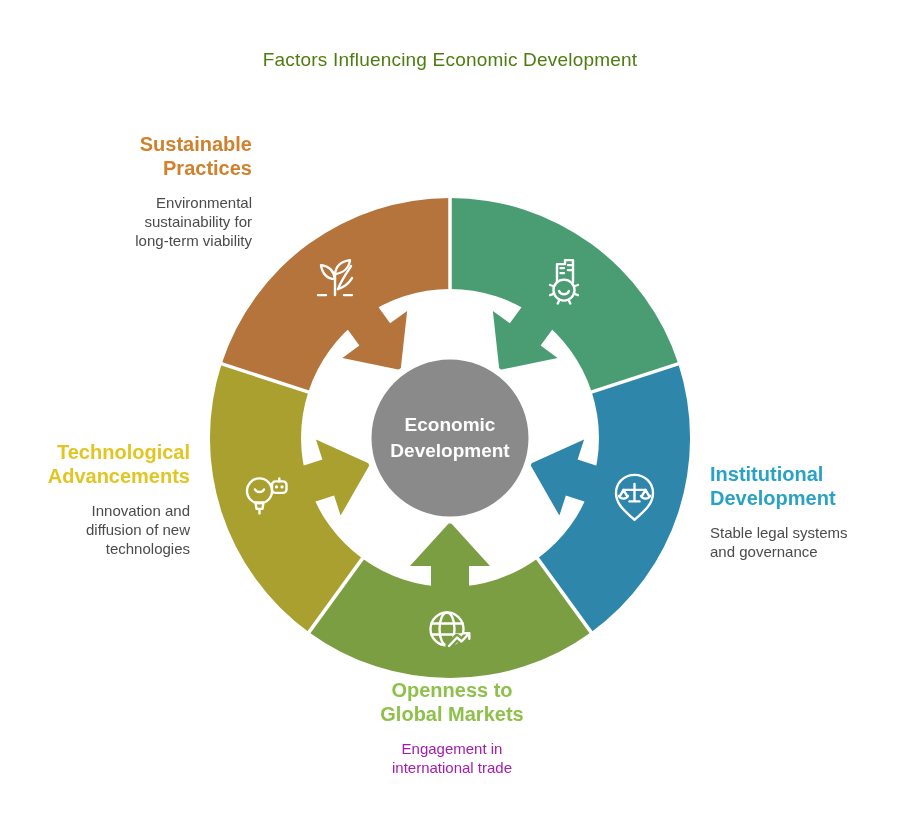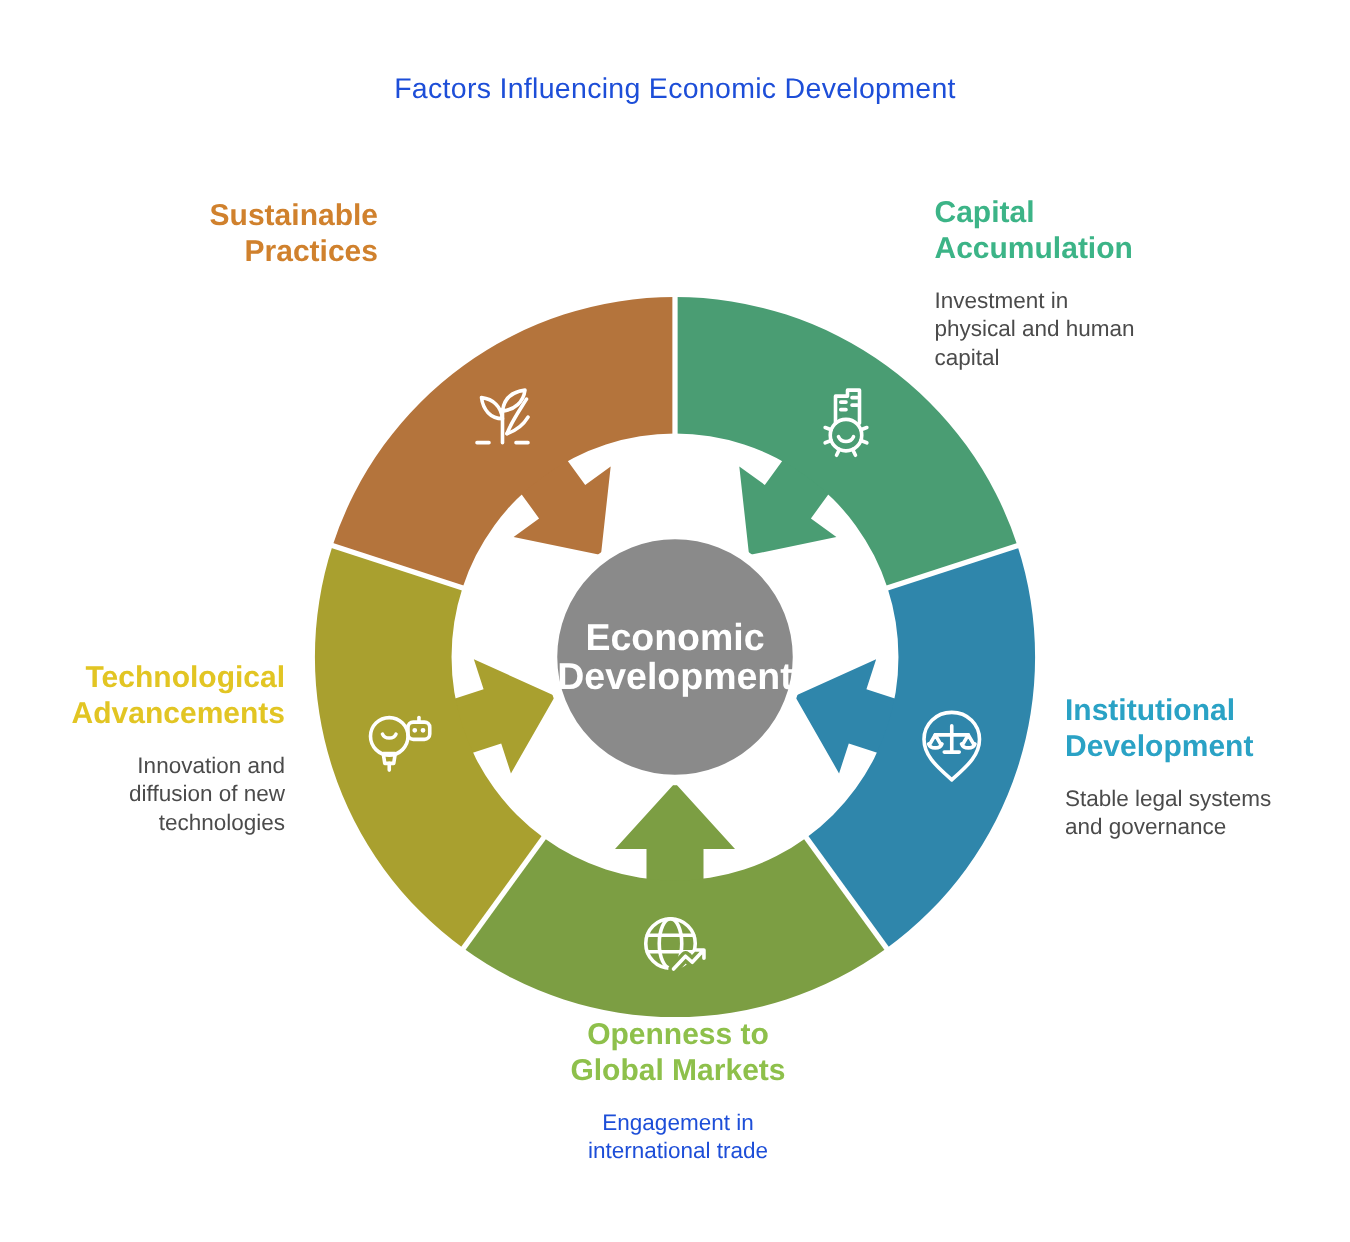--- a/index.html
+++ b/index.html
@@ -10,21 +10,21 @@
               font-size:19px;letter-spacing:.2px;}
   .label-block{position:absolute;}
   .seg-title{font-weight:bold;font-size:20px;line-height:24px;white-space:pre-line;}
   .seg-desc{font-size:15px;line-height:19px;margin-top:13px;white-space:pre-line;}
   .lb0{right:648px;top:132px;width:210px;text-align:right;}
   .lb1{left:623px;top:130px;width:210px;text-align:left;}
   .lb2{left:710px;top:450px;width:186px;text-align:left;margin-top:12px;}
   .lb3{left:327px;top:678px;width:250px;text-align:center;}
   .lb4{right:710px;top:440px;width:200px;text-align:right;}
   .center-label{position:absolute;left:350px;top:412px;width:200px;text-align:center;
-                font-weight:bold;font-size:25px;line-height:26px;white-space:pre-line;}
+                font-weight:bold;font-size:19px;line-height:26px;white-space:pre-line;}
 </style>
 </head>
 <body>
 
 <div class="canvas">
 
   <svg id="diagram-svg" width="900" height="828" viewBox="0 0 900 828">
     <defs>
       <symbol id="sprout-hand-icon" viewBox="0 0 60 60">
         <g fill="none" stroke="#fff" stroke-width="2.4" stroke-linecap="round" stroke-linejoin="round">
@@ -90,46 +90,42 @@
       <line x1="535.8" y1="556.1" x2="592.8" y2="634.6" stroke="#ffffff" stroke-width="3.5"></line>
       <line x1="364.2" y1="556.1" x2="307.2" y2="634.6" stroke="#ffffff" stroke-width="3.5"></line>
       <circle cx="450" cy="438" r="82" fill="#8a8a8a" stroke="#ffffff" stroke-width="7"></circle>
       <use href="#sprout-hand-icon" x="306.0" y="251.1" width="60" height="60" style="color: rgb(180, 116, 60);"></use>
       <use href="#factory-gear-icon" x="534.0" y="251.1" width="60" height="60" style="color: rgb(74, 157, 115);"></use>
       <use href="#scales-pin-icon" x="604.5" y="467.9" width="60" height="60" style="color: rgb(47, 134, 171);"></use>
       <use href="#globe-growth-icon" x="420.0" y="602.0" width="60" height="60" style="color: rgb(124, 158, 67);"></use>
       <use href="#bulb-bot-icon" x="235.5" y="467.9" width="60" height="60" style="color: rgb(169, 160, 47);"></use>
     </svg>
 
-  <div class="page-title" style="color: #1d4ed8;">Factors Influencing Economic Development</div>
+  <div class="page-title" style="color: #4d7c0f;">Factors Influencing Economic Development</div>
 
   <div class="label-block lb0">
     <div class="seg-title" style="color: rgb(208, 129, 45);">Sustainable
 Practices</div>
+    <div class="seg-desc" style="color: rgb(75, 75, 75);">Environmental
+sustainability for
+long-term viability</div>
   </div>
 
-  <div class="label-block lb1">
-    <div class="seg-title" style="color: rgb(60, 180, 135);">Capital
-Accumulation</div>
-    <div class="seg-desc" style="color: rgb(75, 75, 75);">Investment in
-physical and human
-capital</div>
-  </div>
 
   <div class="label-block lb2">
     <div class="seg-title" style="color: rgb(42, 162, 197);">Institutional
 Development</div>
     <div class="seg-desc" style="color: rgb(75, 75, 75);">Stable legal systems
 and governance</div>
   </div>
 
   <div class="label-block lb3">
     <div class="seg-title" style="color: rgb(142, 192, 75);">Openness to
 Global Markets</div>
-    <div class="seg-desc" style="color: #1d4ed8;">Engagement in
+    <div class="seg-desc" style="color: #a21caf;">Engagement in
 international trade</div>
   </div>
 
   <div class="label-block lb4">
     <div class="seg-title" style="color: rgb(226, 197, 35);">Technological
 Advancements</div>
     <div class="seg-desc" style="color: rgb(75, 75, 75);">Innovation and
 diffusion of new
 technologies</div>
   </div>

